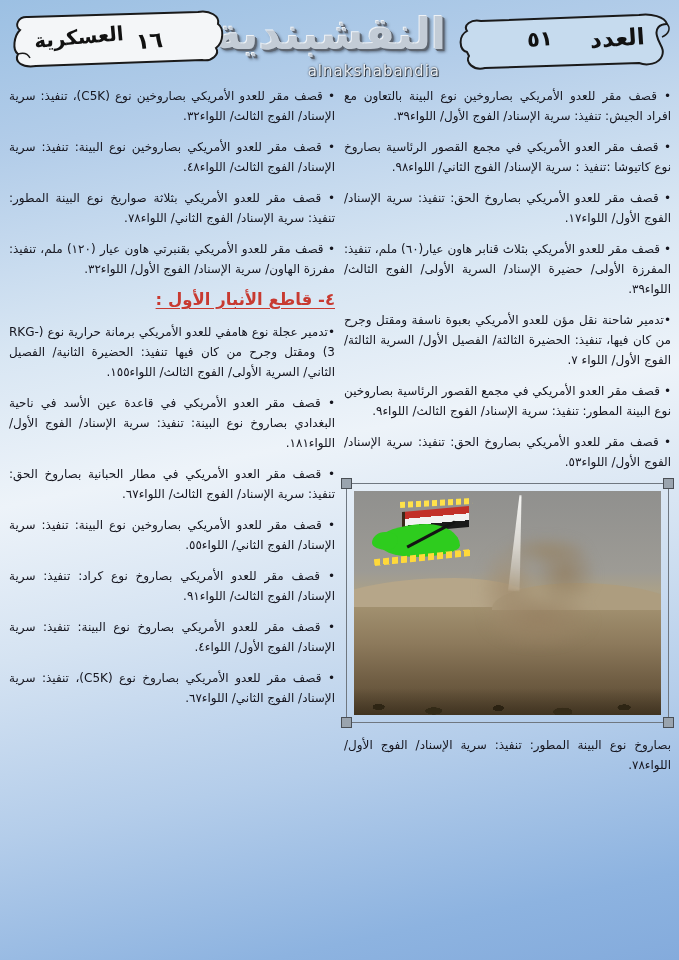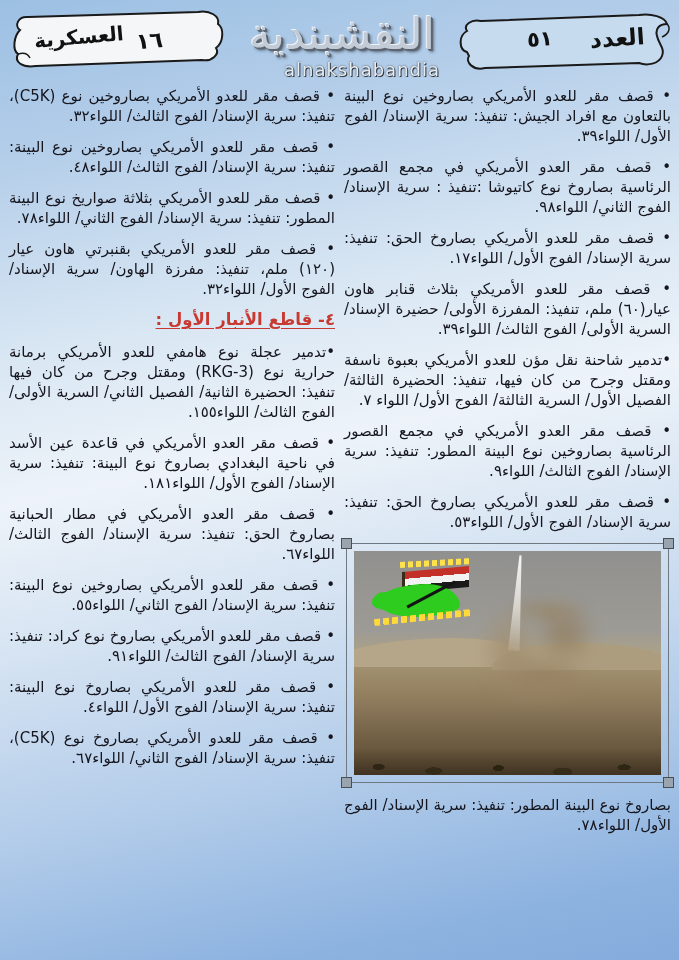--- a/index.html
+++ b/index.html
@@ -14,31 +14,31 @@
   .ribbon svg{position:absolute;inset:0;width:100%;height:100%;}
   .ribbon .rtxt{position:absolute;font-weight:bold;color:#111;white-space:nowrap;}
   #ribbon-issue{right:4px;top:12px;width:224px;height:58px;}
   #ribbon-issue .lbl{right:30px;top:13px;font-size:23px;transform:rotate(-4deg);}
   #ribbon-issue .num{left:76px;top:15px;font-size:21px;transform:rotate(-4deg);}
   #ribbon-section{left:8px;top:8px;width:224px;height:62px;}
   #ribbon-section .lbl{left:26px;top:17px;font-size:20px;transform:rotate(-5deg);}
   #ribbon-section .num{left:128px;top:20px;font-size:22px;transform:rotate(-5deg);}
   .logo{position:absolute;left:238px;top:6px;width:208px;height:76px;text-align:center;}
   .logo .ar{
-    direction:rtl;font-size:44px;font-weight:normal;line-height:56px;letter-spacing:1px;
+    direction:rtl;font-size:44px;font-weight:bold;line-height:56px;letter-spacing:1px;
     color:#c3ccd6;
     text-shadow:-1px -1px 0 #eef2f6,1px 1px 0 #5d6570,2px 2px 0 #5d6570,3px 3px 3px rgba(30,35,45,.55);
   }
   .logo .lat{
-    position:absolute;right:6px;bottom:2px;font-size:18px;letter-spacing:1px;color:#e8edf2;
+    position:absolute;right:6px;bottom:2px;font-size:15px;letter-spacing:1px;color:#e8edf2;
     text-shadow:0 0 2px #333a44,1px 1px 0 #2c333d;
   }
   
   .col{position:absolute;top:86px;direction:rtl;color:#15151e;}
-  .col p{font-size:15px;line-height:20px;text-align:justify;margin:0 0 11px;}
+  .col p{font-size:12px;line-height:20px;text-align:justify;margin:0 0 11px;}
   #col-right{right:8px;width:327px;}
   #col-left{left:9px;width:326px;}
   .sec-heading{
     font-size:16.5px;font-weight:bold;color:#c83a31;margin:3px 0 13px;
     text-decoration:underline;text-underline-offset:3px;
   }
   
   .photo-frame{position:relative;margin:5px 2px 12px;border:1px solid #6f7780;padding:7px;}
   .corner{position:absolute;width:9px;height:9px;background:#9aa4ae;border:1px solid #4a4f55;}
   .corner.tl{top:-6px;left:-6px;} .corner.tr{top:-6px;right:-6px;}

